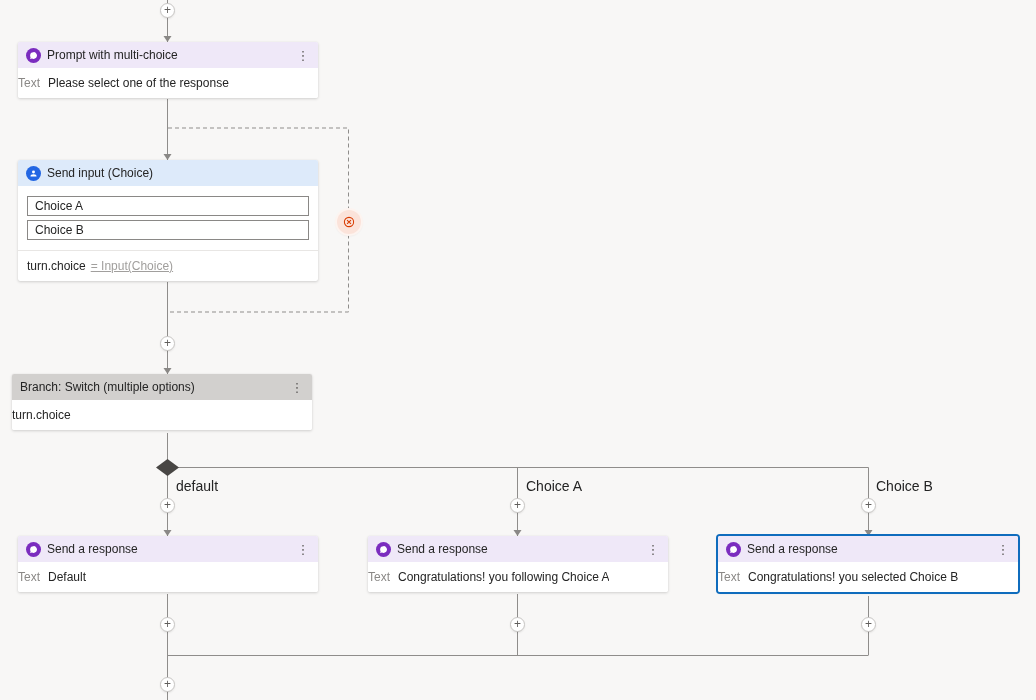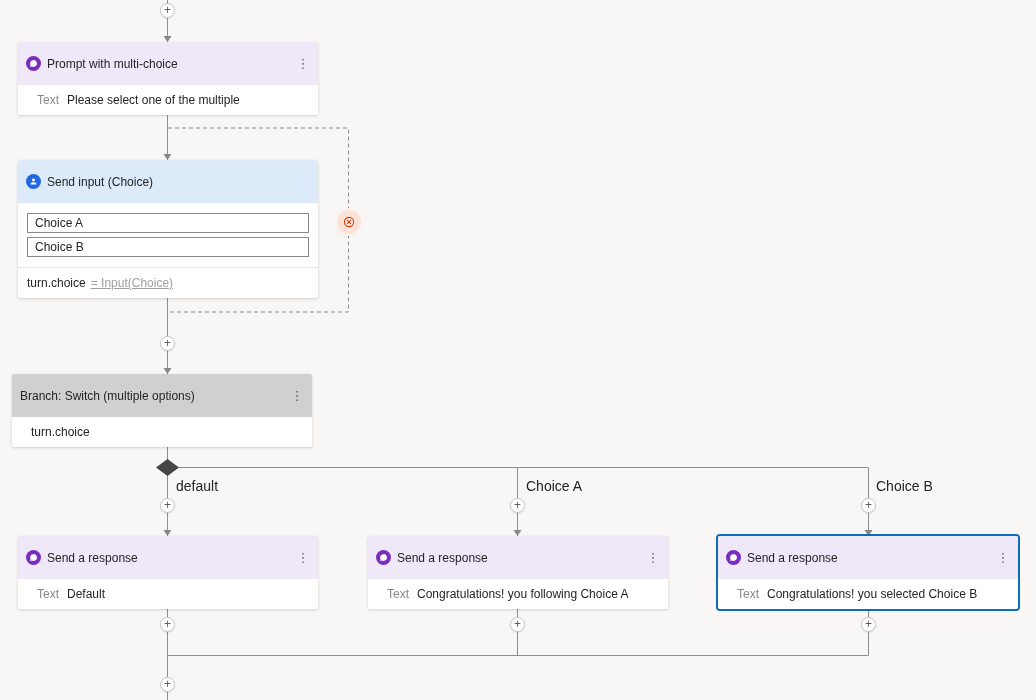--- a/index.html
+++ b/index.html
@@ -12,31 +12,31 @@
     --c-connector:#8f8d8b;
     --c-loop_icon:#d83b01;
   }
   html,body{margin:0;padding:0;background:#f8f7f6;font-family:"Liberation Sans","DejaVu Sans",sans-serif;}
   #canvas{position:relative;width:1036px;height:700px;overflow:hidden;background:#f8f7f6;}
   #wires{position:absolute;left:0;top:0;}
 
   .node{position:absolute;width:300px;background:#fff;border-radius:2px;
         box-shadow:0 1px 3px rgba(0,0,0,.16),0 0 1px rgba(0,0,0,.1);font-size:12px;color:#242424;}
   .node.selected{box-shadow:0 0 0 2px var(--c-selected_border),0 1px 3px rgba(0,0,0,.16);}
-  .node-header{height:43px;display:flex;align-items:center;padding:0 8px;gap:6px;border-radius:2px 2px 0 0;}
+  .node-header{height:26px;display:flex;align-items:center;padding:0 8px;gap:6px;border-radius:2px 2px 0 0;}
   .hdr-purple{background:var(--c-prompt_header);}
   .hdr-blue{background:var(--c-input_header);}
   .hdr-gray{background:var(--c-switch_header);}
   .node-title{flex:1;font-size:12px;color:#242424;white-space:nowrap;overflow:hidden;}
   .icon-circle{width:15px;height:15px;border-radius:50%;display:flex;align-items:center;justify-content:center;flex:0 0 15px;}
   .ic-purple{background:var(--c-prompt_icon);}
   .ic-blue{background:var(--c-input_icon);}
   .kebab{width:14px;height:18px;display:flex;align-items:center;justify-content:center;color:#605e5c;cursor:pointer;flex:0 0 14px;}
   .kebab::before{content:"\22EE";font-size:13px;}
-  .node-body{padding:8px 19px;display:flex;gap:8px;align-items:flex-start;background:#fff;border-radius:0 0 2px 2px;}
+  .node-body{padding:8px 0;display:flex;gap:8px;align-items:flex-start;background:#fff;border-radius:0 0 2px 2px;}
   .body-label{color:#8a8886;flex:0 0 auto;}
   .body-value{color:#242424;white-space:nowrap;overflow:hidden;}
 
   .options{padding:10px 9px 10px;display:flex;flex-direction:column;gap:4px;}
   .option-box{height:20px;border:1px solid #8a8886;background:#fff;display:flex;align-items:center;
               padding:0 7px;font-size:12px;color:#242424;box-sizing:border-box;cursor:text;}
   .expr-row{border-top:1px solid #e8e6e4;padding:8px 9px;display:flex;gap:5px;align-items:baseline;}
   .expr-var{color:#242424;}
   .expr-rest{color:#a19f9d;text-decoration:underline;}
 
@@ -105,21 +105,21 @@
       <span class="icon-circle ic-purple">
         <svg viewBox="0 0 16 16" width="9" height="9">
             <path fill="#fff" d="M8 2a6 6 0 0 0-6 6c0 1.1.3 2.1.8 3L2 14l3.2-.8A6 6 0 1 0 8 2z"></path>
           </svg>
       </span>
       <span class="node-title">Prompt with multi-choice</span>
       <span class="kebab"></span>
     </div>
     <div class="node-body">
       <span class="body-label">Text</span>
-      <span class="body-value">Please select one of the multiple</span>
+      <span class="body-value">Please select one of the response</span>
     </div>
   </div>
 
   <div class="node" style="left:18px;top:160px">
     <div class="node-header hdr-blue">
       <span class="icon-circle ic-blue">
         <svg viewBox="0 0 16 16" width="9" height="9">
             <circle cx="8" cy="5.3" r="2.6" fill="#fff"></circle>
             <path d="M2.6 13.5a5.4 4.3 0 0 1 10.8 0z" fill="#fff"></path>
           </svg>

